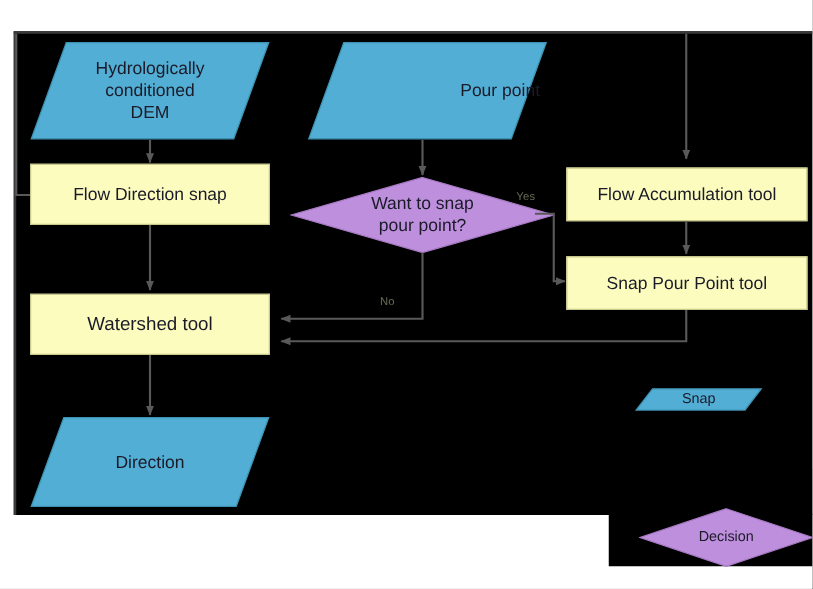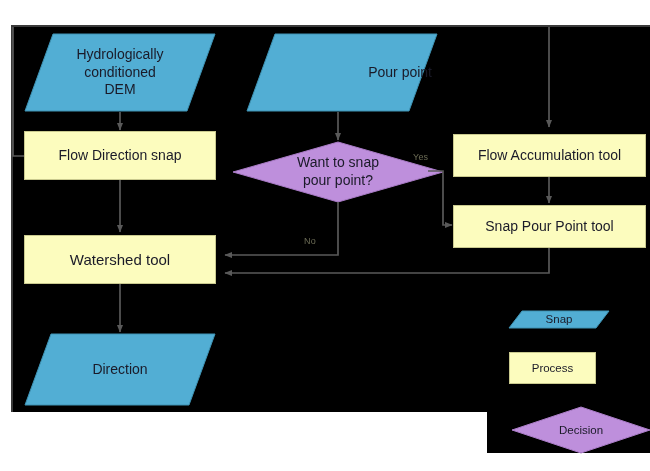--- a/index.html
+++ b/index.html
@@ -169,23 +169,20 @@
   <div class="edge-label" style="left:413px; top:152px;">Yes</div>
   <div class="edge-label" style="left:304px; top:236px;">No</div>
 
   <div class="node" style="left:508px; top:310px; width:102px; height:19px;">
     <svg width="102" height="19" viewBox="0 0 102 19">
       <polygon points="14,1 101,1 88,18 1,18" fill="#52AED4" stroke="#3E93B4" stroke-width="1"></polygon>
     </svg>
     <span class="lbl legend-txt">Snap</span>
   </div>
 
-  <div class="node process" style="left:509px; top:352px; width:87px; height:32px;">
-    <span class="lbl legend-txt">Process</span>
-  </div>
 
   <div class="node" style="left:487px; top:406px; width:140px; height:48px;margin-left:24px;">
     <svg width="140" height="48" viewBox="0 0 140 48">
       <polygon points="70,1 139,24 70,47 1,24" fill="#BE8FDC" stroke="#A97BC6" stroke-width="1"></polygon>
     </svg>
     <span class="lbl legend-txt">Decision</span>
   </div>
 
 </div>
 

